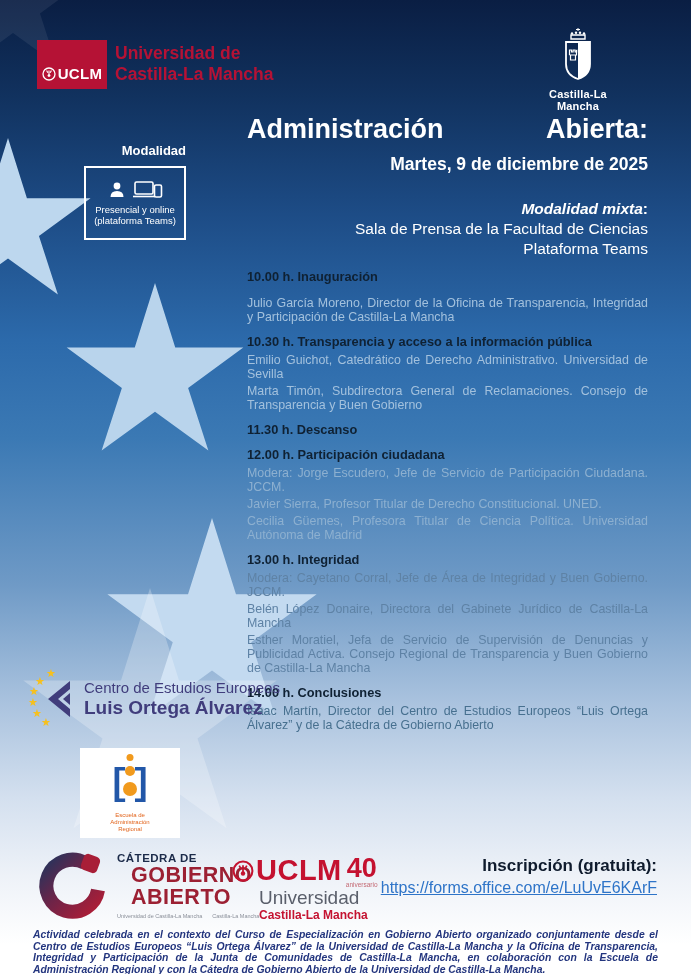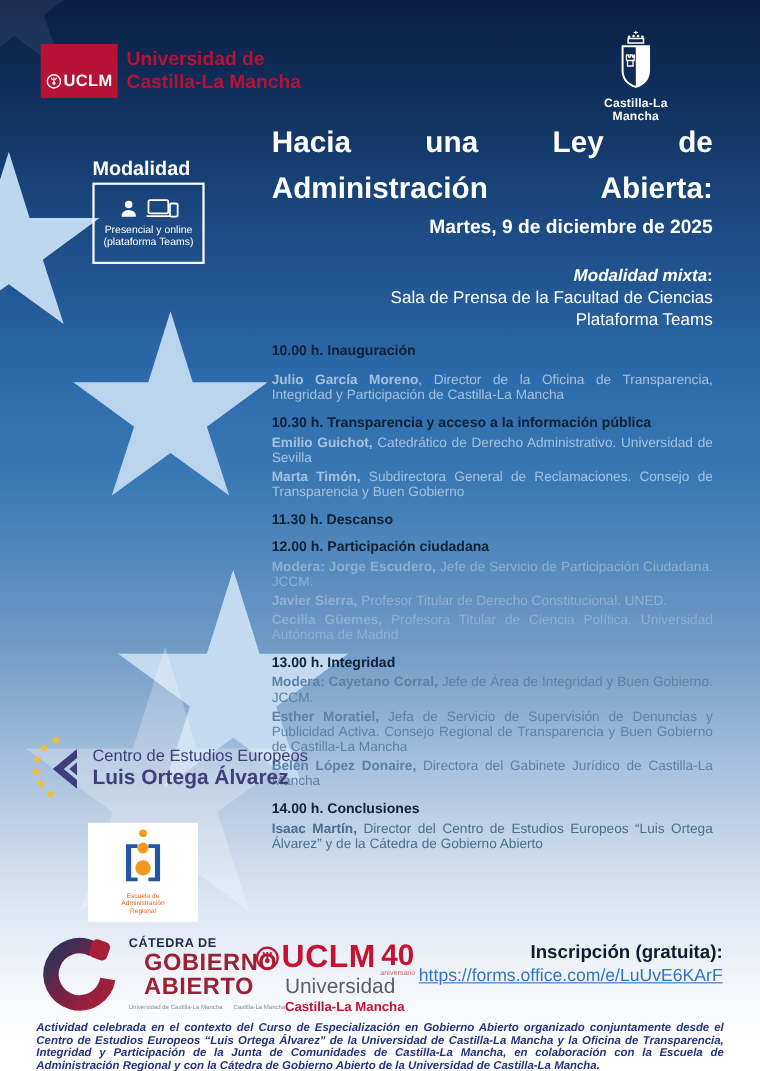--- a/index.html
+++ b/index.html
@@ -25,41 +25,41 @@
     position:absolute;left:37px;top:40px;width:70px;height:49px;background:#b51235;
     display:flex;align-items:flex-end;justify-content:center;padding-bottom:7px;box-sizing:border-box;
     color:#fff;font-weight:bold;font-size:15px;letter-spacing:.3px;gap:2px;
   }
   .uclm-red svg{display:block;margin-bottom:1px;}
   .uclm-name{position:absolute;left:115px;top:43px;color:#b51235;font-weight:bold;font-size:17.5px;line-height:21px;}
   .clm-logo{position:absolute;left:530px;top:28px;width:96px;text-align:center;color:#fff;}
   .clm-logo svg{display:block;margin:0 auto;}
   .clm-label{font-size:11px;font-weight:bold;margin-top:4px;letter-spacing:.2px;}
   
-  .mod-label{position:absolute;left:84px;top:143px;width:102px;text-align:left;color:#fff;font-weight:bold;font-size:18px;}
+  .mod-label{position:absolute;left:84px;top:143px;width:102px;text-align:right;color:#fff;font-weight:bold;font-size:13px;}
   .mod-box{
     position:absolute;left:84px;top:166px;width:102px;height:74px;border:2px solid #fff;box-sizing:border-box;
     display:flex;flex-direction:column;align-items:center;justify-content:center;color:#fff;
   }
   .mod-icons{display:flex;align-items:flex-end;gap:6px;margin-bottom:4px;}
   .mod-line{font-size:9.5px;line-height:11.5px;}
   
   .content{position:absolute;left:247px;top:108px;width:401px;}
   .title-line{color:#fff;font-weight:bold;font-size:27px;line-height:42px;text-align:justify;text-align-last:justify;white-space:normal;}
   .title-line.last{text-align-last:left;}
   .date{color:#fff;font-weight:bold;font-size:17.5px;text-align:right;margin-top:4px;}
   .venue{margin-top:24px;text-align:right;color:#fff;font-size:15.5px;line-height:20px;}
   .venue .mode{font-weight:bold;}
   .venue .mode i{font-style:italic;}
   
   #schedule{margin-top:6px;}
   .section{margin-top:10px;}
   .sec-title{color:#0f2133;font-weight:bold;font-size:12.8px;line-height:15px;margin-bottom:4px;}
   .entry{margin:0 0 3px 0;font-size:12.4px;line-height:14px;text-align:justify;}
-  .entry b{font-weight:bold;}
+  .entry b{font-weight:normal;}
   .section:nth-child(-n+3) .entry{color:#a3c1dd;}
   .section:nth-child(4) .entry{color:#8db0d0;}
   .section:nth-child(5) .entry{color:#5e82a5;}
   .section:nth-child(6) .entry{color:#47708f;}
   .section:first-child .entry{margin-top:12px;}
   
   .cee{position:absolute;left:28px;top:668px;display:flex;align-items:center;gap:10px;}
   .cee-icon{position:relative;width:46px;height:62px;}
   .cee-icon .eu-star{position:absolute;color:#f6c01e;font-size:11px;line-height:11px;}
   .cee-text .l1{color:#403d7c;font-size:15px;line-height:18px;}
@@ -152,21 +152,20 @@
         <rect x="2" y="2" width="18" height="12" rx="1.5" fill="none" stroke="#fff" stroke-width="1.6"></rect>
         <path d="M0 16.5 h22" stroke="#fff" stroke-width="1.6"></path>
         <rect x="21.5" y="5" width="7" height="12" rx="1.5" fill="#1c4a86" stroke="#fff" stroke-width="1.6"></rect>
       </svg>
     </div>
     <div class="mod-line">Presencial y online</div>
     <div class="mod-line">(plataforma Teams)</div>
   </div>
 
   <div class="content">
-    <div class="title-line">Hacia una Ley de</div>
     <div class="title-line">Administración Abierta:</div>
     <div class="date">Martes, 9 de diciembre de 2025</div>
 
     <div class="venue">
       <div class="mode"><i>Modalidad mixta</i><span>:</span></div>
       <div>Sala de Prensa de la Facultad de Ciencias</div>
       <div>Plataforma Teams</div>
     </div>
 
     <div id="schedule">
@@ -184,22 +183,22 @@
         </div>
         <div class="section">
           <div class="sec-title">12.00 h. Participación ciudadana</div>
           <p class="entry"><b>Modera: Jorge Escudero,</b><span> Jefe de Servicio de Participación Ciudadana. JCCM.</span></p>
           <p class="entry"><b>Javier Sierra,</b><span> Profesor Titular de Derecho Constitucional. UNED.</span></p>
           <p class="entry"><b>Cecilia Güemes,</b><span> Profesora Titular de Ciencia Política. Universidad Autónoma de Madrid</span></p>
         </div>
         <div class="section">
           <div class="sec-title">13.00 h. Integridad</div>
           <p class="entry"><b>Modera: Cayetano Corral,</b><span> Jefe de Área de Integridad y Buen Gobierno. JCCM.</span></p>
+          <p class="entry"><b>Belén López Donaire,</b><span> Directora del Gabinete Jurídico de Castilla-La Mancha</span></p>
           <p class="entry"><b>Esther Moratiel,</b><span> Jefa de Servicio de Supervisión de Denuncias y Publicidad Activa. Consejo Regional de Transparencia y Buen Gobierno de Castilla-La Mancha</span></p>
-          <p class="entry"><b>Belén López Donaire,</b><span> Directora del Gabinete Jurídico de Castilla-La Mancha</span></p>
         </div>
         <div class="section">
           <div class="sec-title">14.00 h. Conclusiones</div>
           <p class="entry"><b>Isaac Martín,</b><span> Director del Centro de Estudios Europeos “Luis Ortega Álvarez” y de la Cátedra de Gobierno Abierto</span></p>
         </div>
       </div>
   </div>
 
   <div class="cee">
     <div class="cee-icon">

